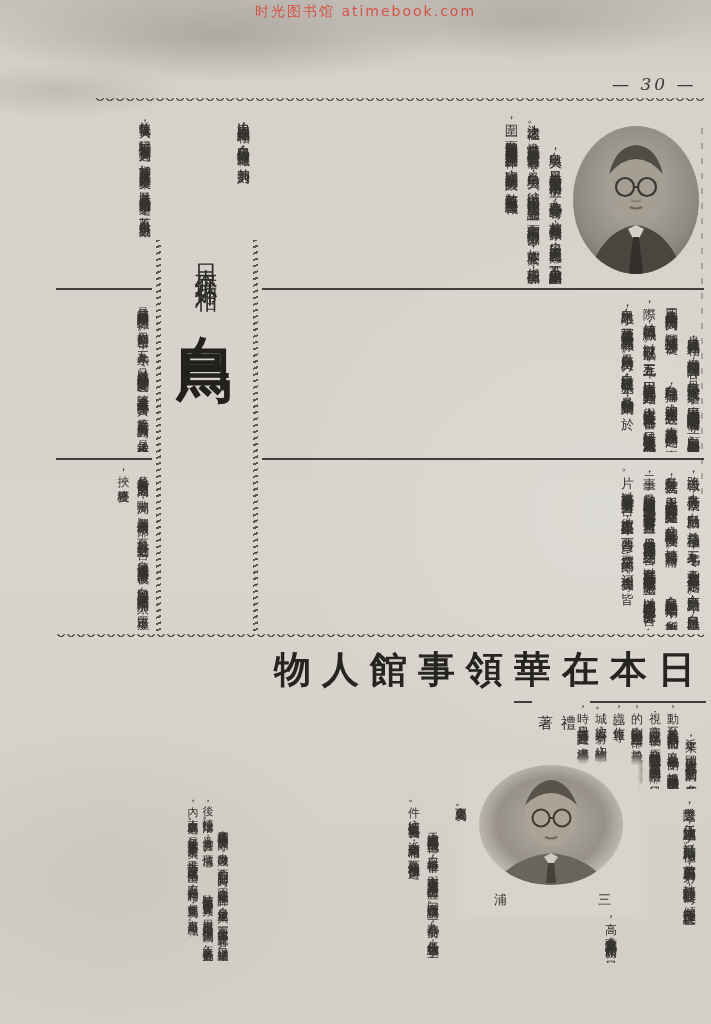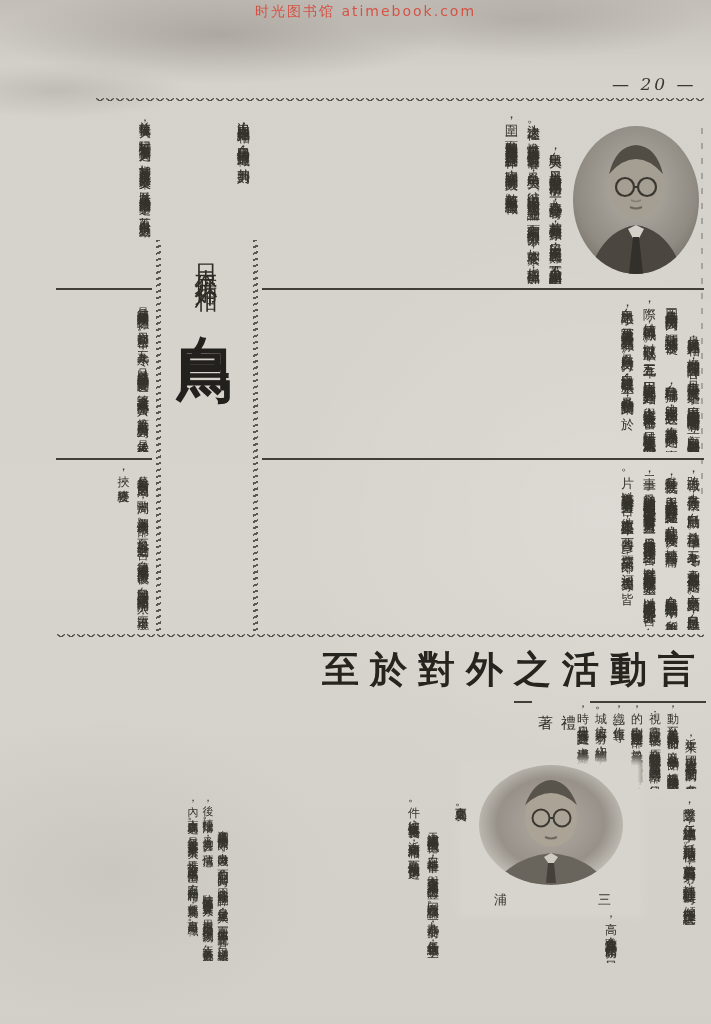--- a/index.html
+++ b/index.html
@@ -56,21 +56,21 @@
       background:#d7d4cd;box-shadow:0 0 8px 6px #d7d4cd;}
   .cap{display:flex;justify-content:space-between;padding:2px 26px 0 30px;font-size:13px;
       color:#38362f;letter-spacing:1px;}
 </style>
 </head>
 <body>
 
 <div class="page">
 
   <div class="wm">时光图书馆 atimebook.com</div>
-  <div class="pageno">— 20 —</div>
+  <div class="pageno">— 30 —</div>
   <div class="wavy" style="left:95px;top:98px;width:610px;"></div>
   <div class="edge"></div>
 
   <div class="art1">
 
     <div class="photo1">
       <svg width="132" height="152" viewBox="0 0 132 152">
         <defs>
           <radialGradient id="pg1" cx="50%" cy="42%" r="68%">
             <stop offset="0%" stop-color="#b6b1a8"></stop>
@@ -120,21 +120,21 @@
     <div class="hr" style="left:206px;top:348px;width:442px;"></div>
 
     <div class="v t13" style="left:206px;top:356px;width:442px;height:164px;">路去職，大島升任大使，白鳥活動，益爲積極。一九三七年冬，意大利參加德日反共協定，亦白鳥之策動。白鳥且以是故，繼堀田之後而升任駐意大使，與大島二人并提對德對意外交之樞紐，其他駐英駐法等大使，轉爲其附庸。　　白鳥就任駐意大使期中，所策劃者，要爲二事，一爲加緊連結國內參陸兩部之少壯分子與培育外務省之自身力量，一爲促使德意日三國作進一步之結合，以實踐其夙昔澈底打破現狀之主張。以連結國內參陸兩部之少壯分子言，白鳥今日則已與彼等打成一片。以培育外務省之本身力量言，彼之心腹栗原正，西晉彥，粟揮菊三郎，河相達夫等，皆</div>
     <div class="v t12" style="left:0px;top:356px;width:96px;height:164px;">分長外務省內之東亞局，歐洲局，美洲局及情報部。至於對外之活動言，自德義成立軍事同盟以後，白鳥卽聯合大島壓迫內閣加入，壓迫不成，進以辭職要挾，終獲要</div>
 
     <div class="wavy" style="left:0;top:524px;width:648px;"></div>
   </div>
 
   <div class="art2">
 
-    <div class="btitle">至於對外之活動言</div>
+    <div class="btitle">物人館事領華在本日</div>
     <div class="adash"></div>
     <div class="atext">著禮</div>
     <div class="arule"></div>
 
     <div class="v intro" style="left:4px;top:58px;width:640px;height:86px;">　　近年來，國人研究日本在華外交活動的，多側重於各地特務機關的策動，至於名義上代表政府的使節，以及各地領事館，轉視爲特務機關附庸，未予注視；興亞院成立以後，原有的特務機關皆一變而爲興亞院的聯絡部，往日注意特務機關的策動的，今則轉而注意聯絡部。於今日日本外務省策劃統一對外交活動之客觀情勢，特就各地領事館之人事組織，作一報導。　　北平日本使館最高負責者，爲堀內干城。彼與今石射，紐約總領事，同文書院出身，特別關稅會議舉行時，日代表芳澤之隨員，盧溝橋事變爆</div>
 
     <div class="v r1f" style="left:568px;top:152px;width:78px;height:160px;">發之際，任天津總領事，活動最爲積極。前東亞局長石射，轉任駐暹公使時，傾內擬任之說甚</div>
 
     <div class="photo2">
       <svg width="174" height="120" viewBox="0 0 174 120">

